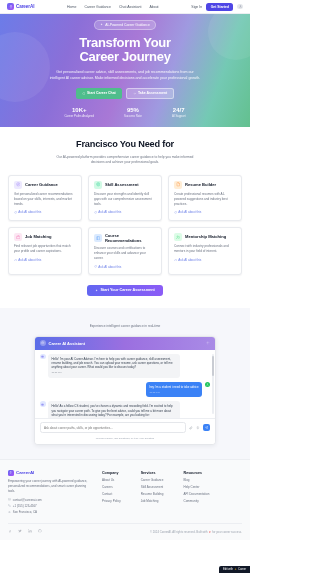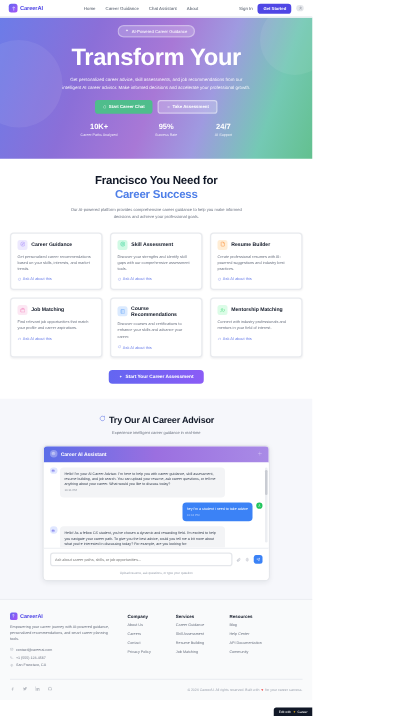--- a/index.html
+++ b/index.html
@@ -58,21 +58,21 @@
   }
   .hero-inner { position:relative; z-index:2; width:100%; display:flex; flex-direction:column; align-items:center; }
   .hero-badge {
     display:inline-flex; align-items:center; gap:2px;
     background:rgba(255,255,255,0.2); border:0.4px solid rgba(255,255,255,0.35);
     color:#fff; font-size:3.4px; font-weight:500;
     padding:1.8px 5px; border-radius:8px; backdrop-filter:blur(2px);
   }
   .hero-badge svg { width:3.2px; height:3.2px; }
   .hero-title {
-    margin-top:6px; font-size:19px; line-height:1.12; font-weight:700;
+    margin-top:6px; font-size:13px; line-height:1.12; font-weight:700;
     color:#ffffff; letter-spacing:-0.3px;
   }
   .hero-sub {
     margin-top:5px; width:152px; font-size:3.6px; line-height:1.65;
     color:rgba(255,255,255,0.92); font-weight:400;
   }
   .hero-btns { margin-top:6px; display:flex; gap:4px; }
   .btn-chat, .btn-assess {
     display:inline-flex; align-items:center; gap:2px;
     font-size:3.5px; font-weight:600; padding:2.6px 6px; border-radius:2.5px; border:none;
@@ -222,20 +222,21 @@
   <div class="hero">
     <div class="hero-inner">
       <div class="hero-badge">
         <svg viewBox="0 0 24 24" fill="#fff">
             <path d="M12 2l2 6 6 2-6 2-2 6-2-6-6-2 6-2z"></path>
           </svg>
         <span>AI-Powered Career Guidance</span>
       </div>
       <div class="hero-title">
         <div>Transform Your</div>
+        <div>Career Journey</div>
       </div>
       <div class="hero-sub">Get personalized career advice, skill assessments, and job recommendations from our intelligent AI career advisor. Make informed decisions and accelerate your professional growth.</div>
       <div class="hero-btns">
         <button class="btn-chat">
           <svg viewBox="0 0 24 24" fill="none" stroke="#fff" stroke-width="2">
               <path d="M21 12a8 8 0 11-3-6.2L21 4l-1 4a8 8 0 011 4z"></path>
             </svg>
           <span>Start Career Chat</span>
         </button>
         <button class="btn-assess">
@@ -258,21 +259,20 @@
           <span class="stat-v">24/7</span>
           <span class="stat-l">AI Support</span>
         </div>
       </div>
     </div>
   </div>
 
   <div class="features">
     <div class="sec-title">
       <span>Francisco You Need for</span>
-      <span class="accent">Career Success</span>
     </div>
     <div class="sec-sub">Our AI-powered platform provides comprehensive career guidance to help you make informed decisions and achieve your professional goals.</div>
 
     <div class="cards">
 
       <div class="card">
         <div class="card-head">
           <span class="card-ico" style="background:#ede9fe">
             <svg viewBox="0 0 24 24" fill="none" stroke="#a78bfa" stroke-width="2">
                 <circle cx="12" cy="12" r="9"></circle>
@@ -392,26 +392,20 @@
       <button class="btn-cta">
         <svg viewBox="0 0 24 24" fill="#fff">
             <path d="M12 2l2 6 6 2-6 2-2 6-2-6-6-2 6-2z"></path>
           </svg>
         <span>Start Your Career Assessment</span>
       </button>
     </div>
   </div>
 
   <div class="chat-sec">
-    <div class="chat-h">
-      <svg viewBox="0 0 24 24" fill="none" stroke="#6b7fe8" stroke-width="2">
-          <path d="M21 12a8 8 0 11-3-6.2L21 4l-1 4a8 8 0 011 4z"></path>
-        </svg>
-      <span class="chat-h-t">Try Our AI Career Advisor</span>
-    </div>
     <div class="chat-h-s">Experience intelligent career guidance in real-time</div>
 
     <div class="chat-box">
       <div class="chat-bar">
         <div class="chat-bar-l">
           <span class="chat-av">
             <svg viewBox="0 0 24 24" fill="none" stroke="#fff" stroke-width="2">
                 <rect x="4" y="7" width="16" height="12" rx="3"></rect>
                 <circle cx="9" cy="13" r="1.2" fill="#fff"></circle>
                 <circle cx="15" cy="13" r="1.2" fill="#fff"></circle>

